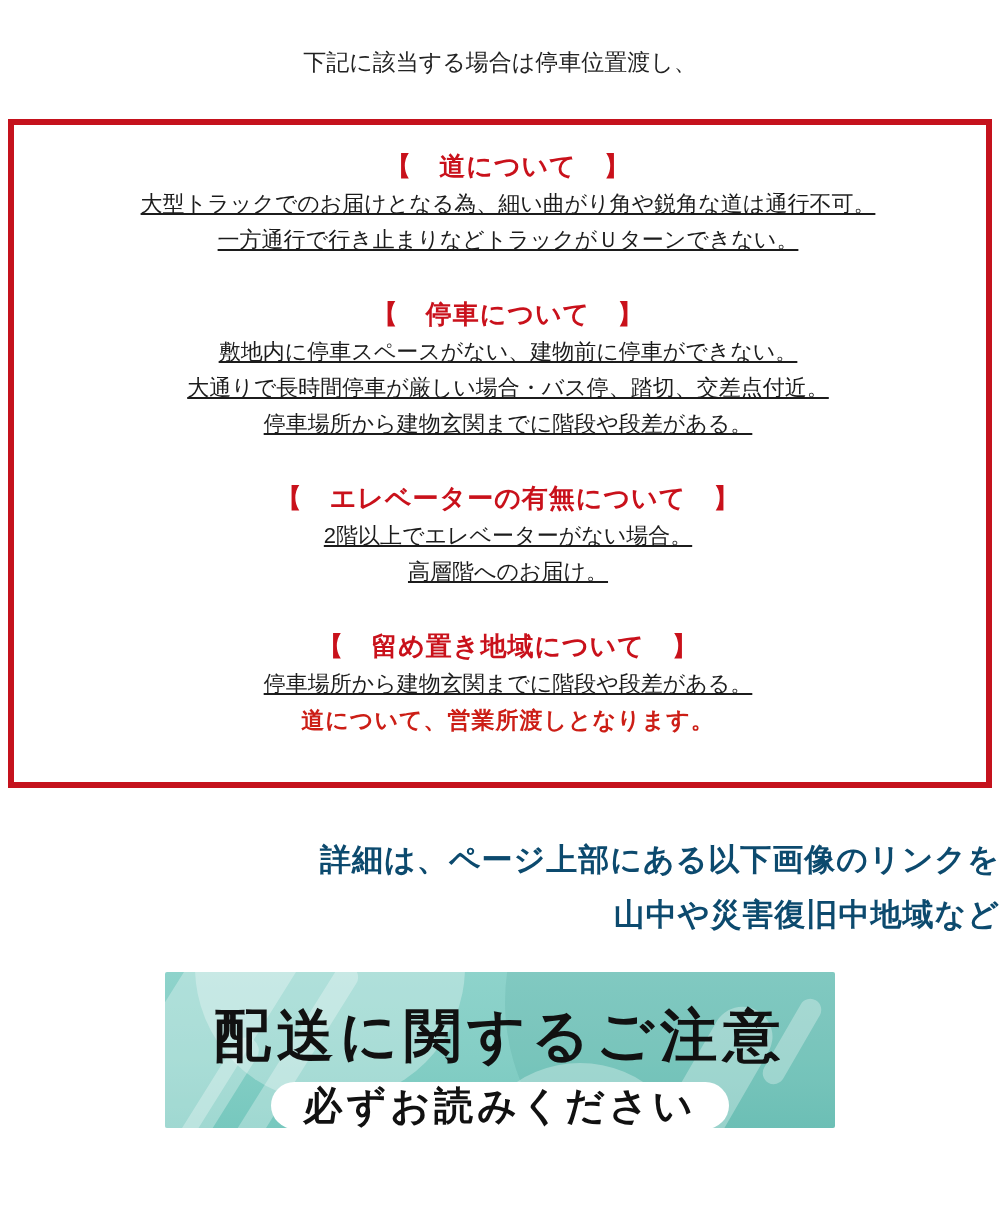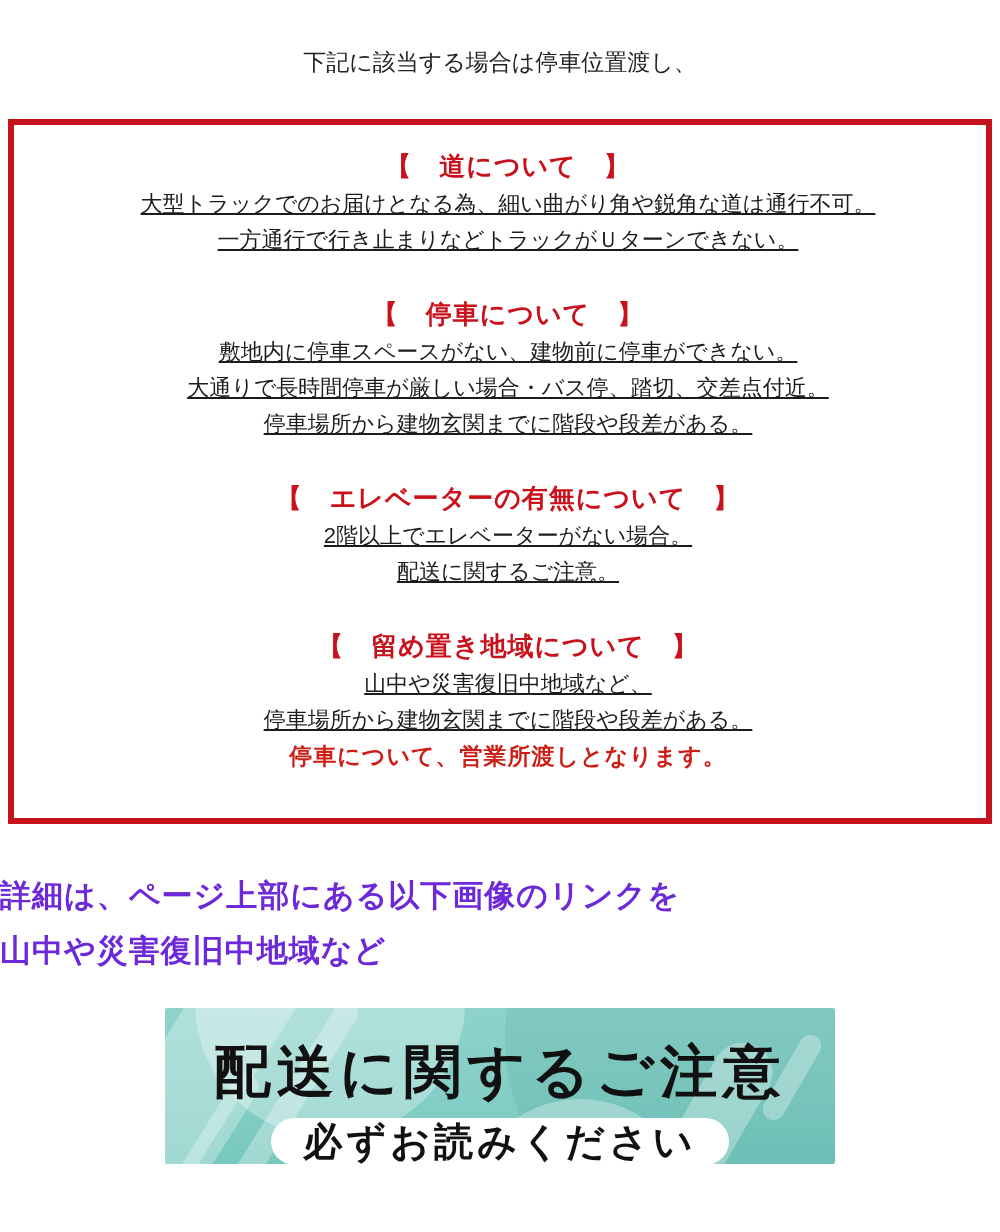--- a/index.html
+++ b/index.html
@@ -54,25 +54,25 @@
     font-size: 23px;
     font-weight: 700;
     line-height: 28px;
     color: #cc1e16;
     letter-spacing: 1px;
   }
 
   
   .detail-note {
     margin-top: 44px;
-    text-align: left;
+    text-align: right;
     font-size: 31px;
     font-weight: 700;
     line-height: 55px;
-    color: #6d28d9;
+    color: #0c4a6e;
     letter-spacing: 1px;
   }
 
   
   .banner {
     position: relative;
     width: 670px;
     height: 156px;
     margin: 30px auto 16px auto;
     background: linear-gradient(180deg, #8ed3cb 0%, #84cec5 55%, #77c8be 100%);
@@ -141,30 +141,29 @@
   <div class="section">
     <div class="section-heading">【　停車について　】</div>
     <div class="section-line">敷地内に停車スペースがない、建物前に停車ができない。</div>
     <div class="section-line">大通りで長時間停車が厳しい場合・バス停、踏切、交差点付近。</div>
     <div class="section-line">停車場所から建物玄関までに階段や段差がある。</div>
   </div>
 
   <div class="section">
     <div class="section-heading">【　エレベーターの有無について　】</div>
     <div class="section-line">2階以上でエレベーターがない場合。</div>
-    <div class="section-line">配送に関するご注意。</div>
+    <div class="section-line">高層階へのお届け。</div>
   </div>
 
   <div class="section">
     <div class="section-heading">【　留め置き地域について　】</div>
-    <div class="section-line">山中や災害復旧中地域など、</div>
     <div class="section-line">停車場所から建物玄関までに階段や段差がある。</div>
   </div>
 
-  <div class="warning-line">停車について、営業所渡しとなります。</div>
+  <div class="warning-line">道について、営業所渡しとなります。</div>
 </div>
 
 <div class="detail-note">
   <div>詳細は、ページ上部にある以下画像のリンクを</div>
   <div>山中や災害復旧中地域など</div>
 </div>
 
 <div class="banner">
   <div>
     <span class="decor decor-dark  d7 cap"></span>

